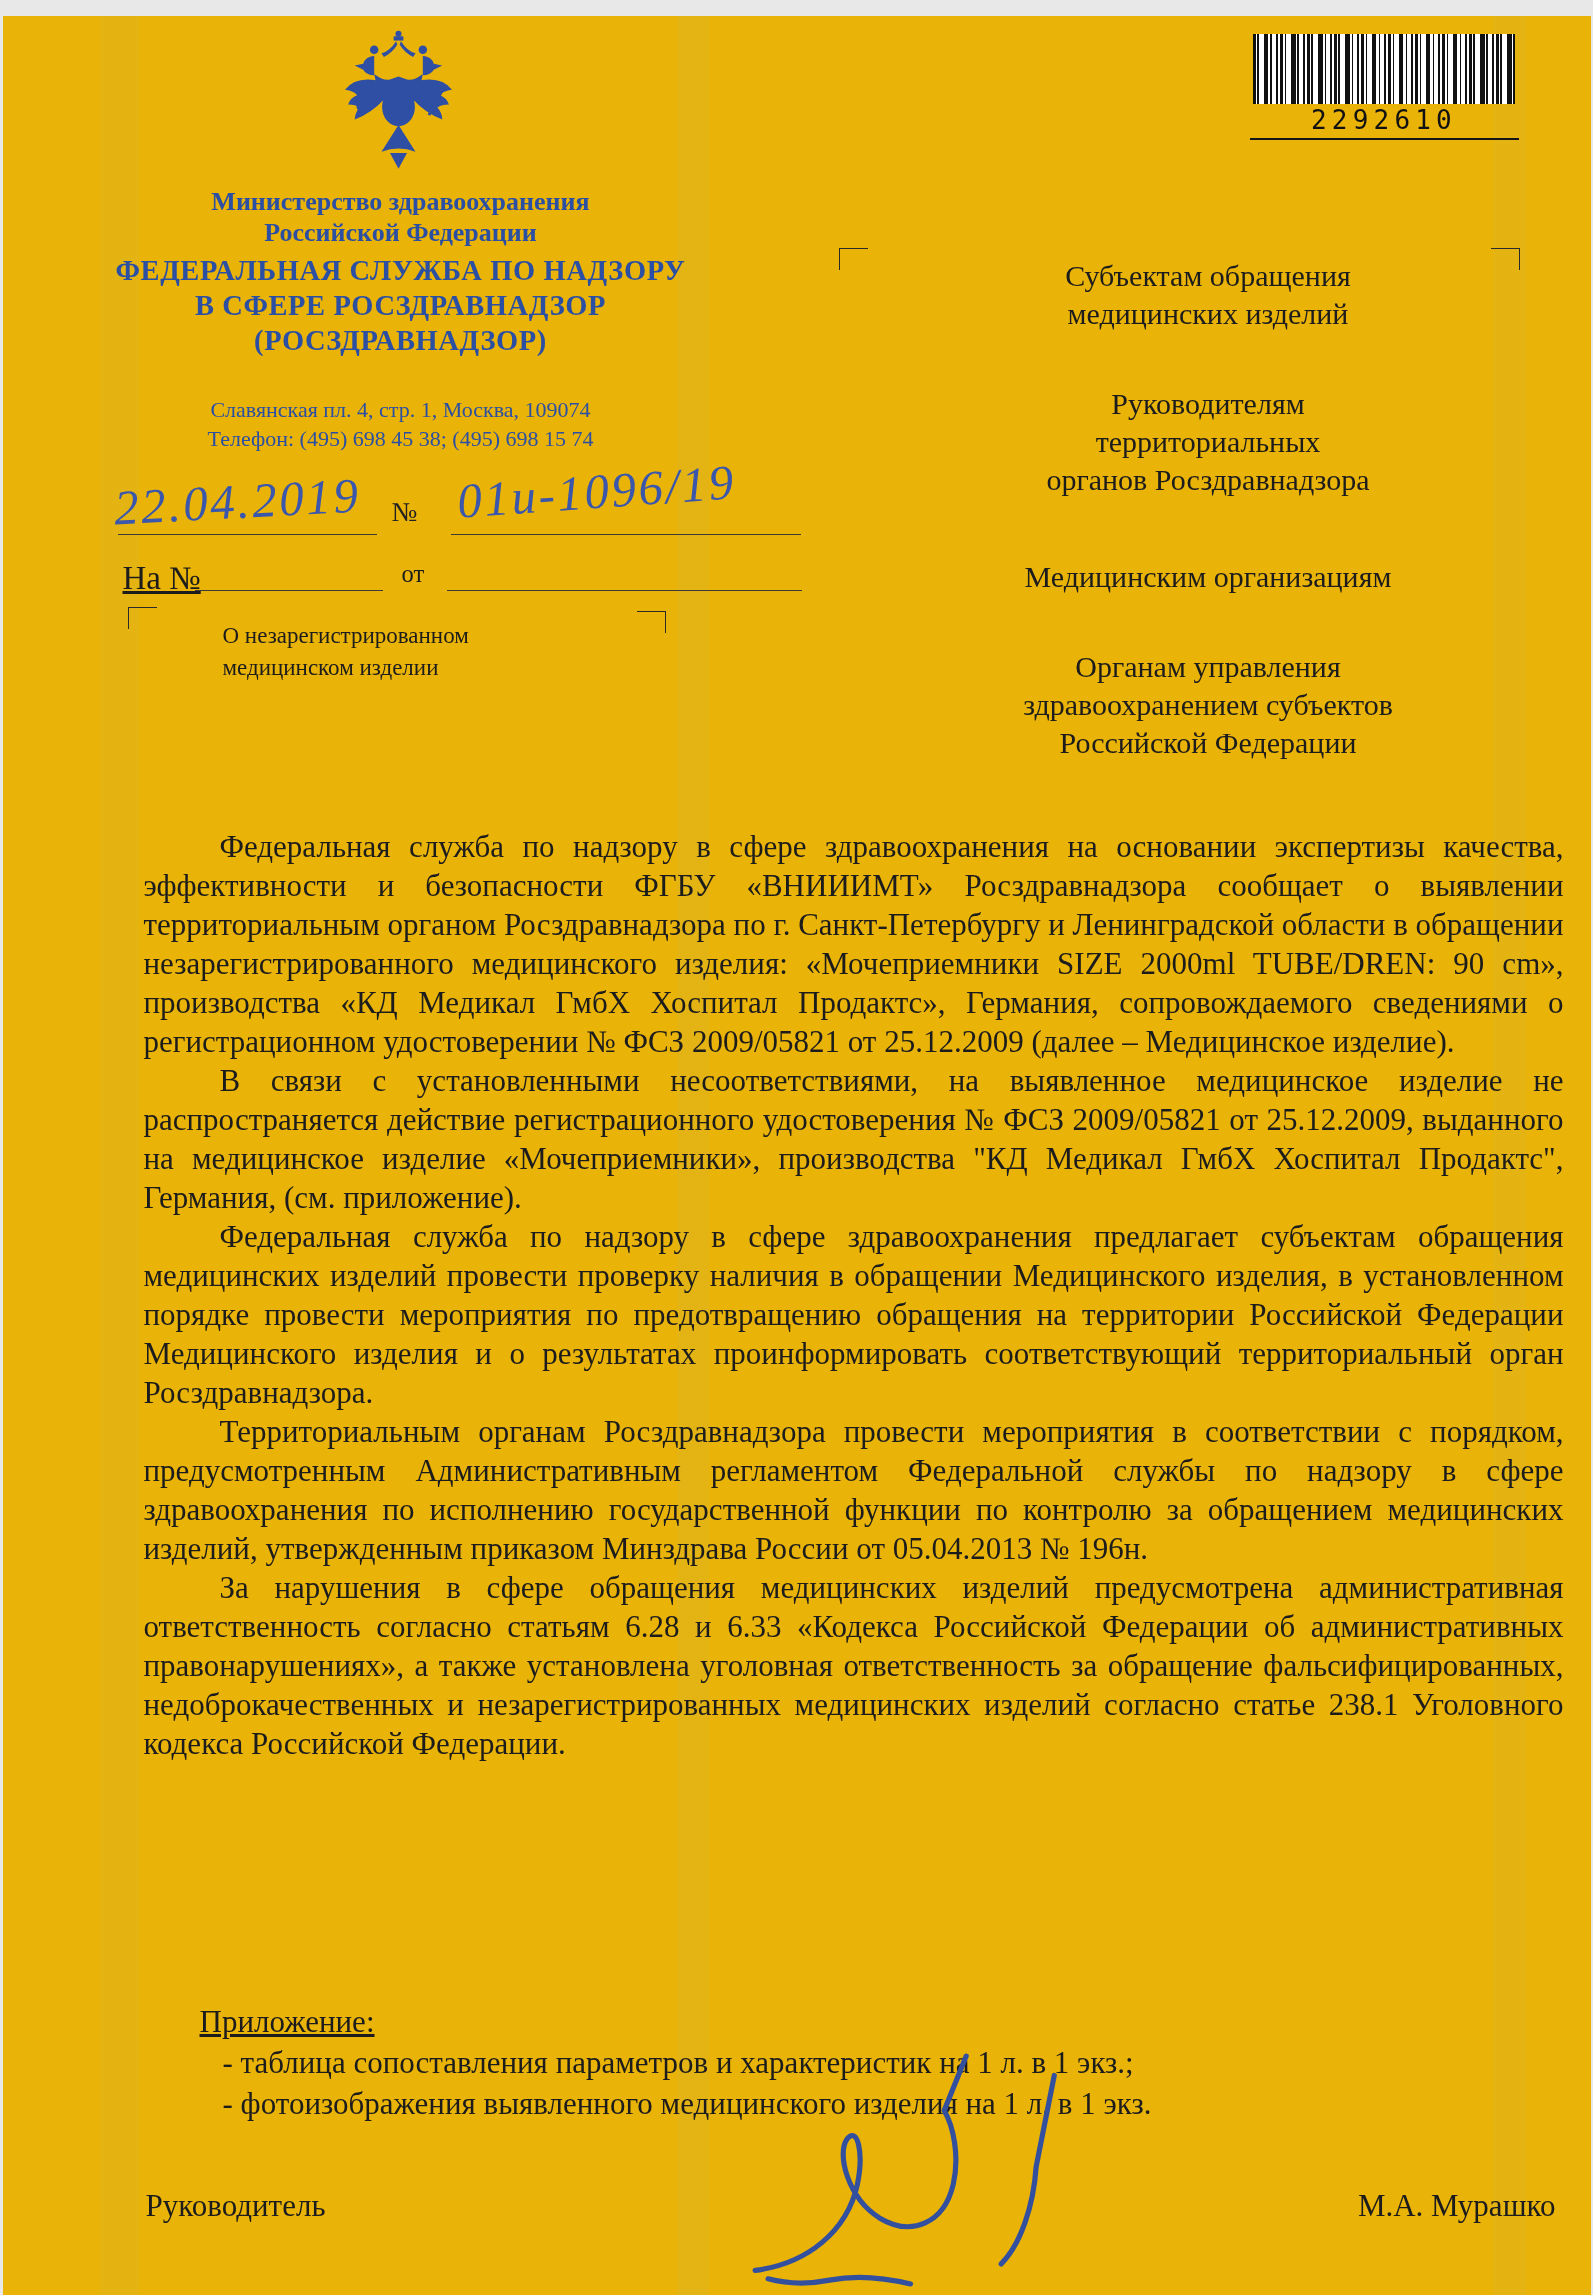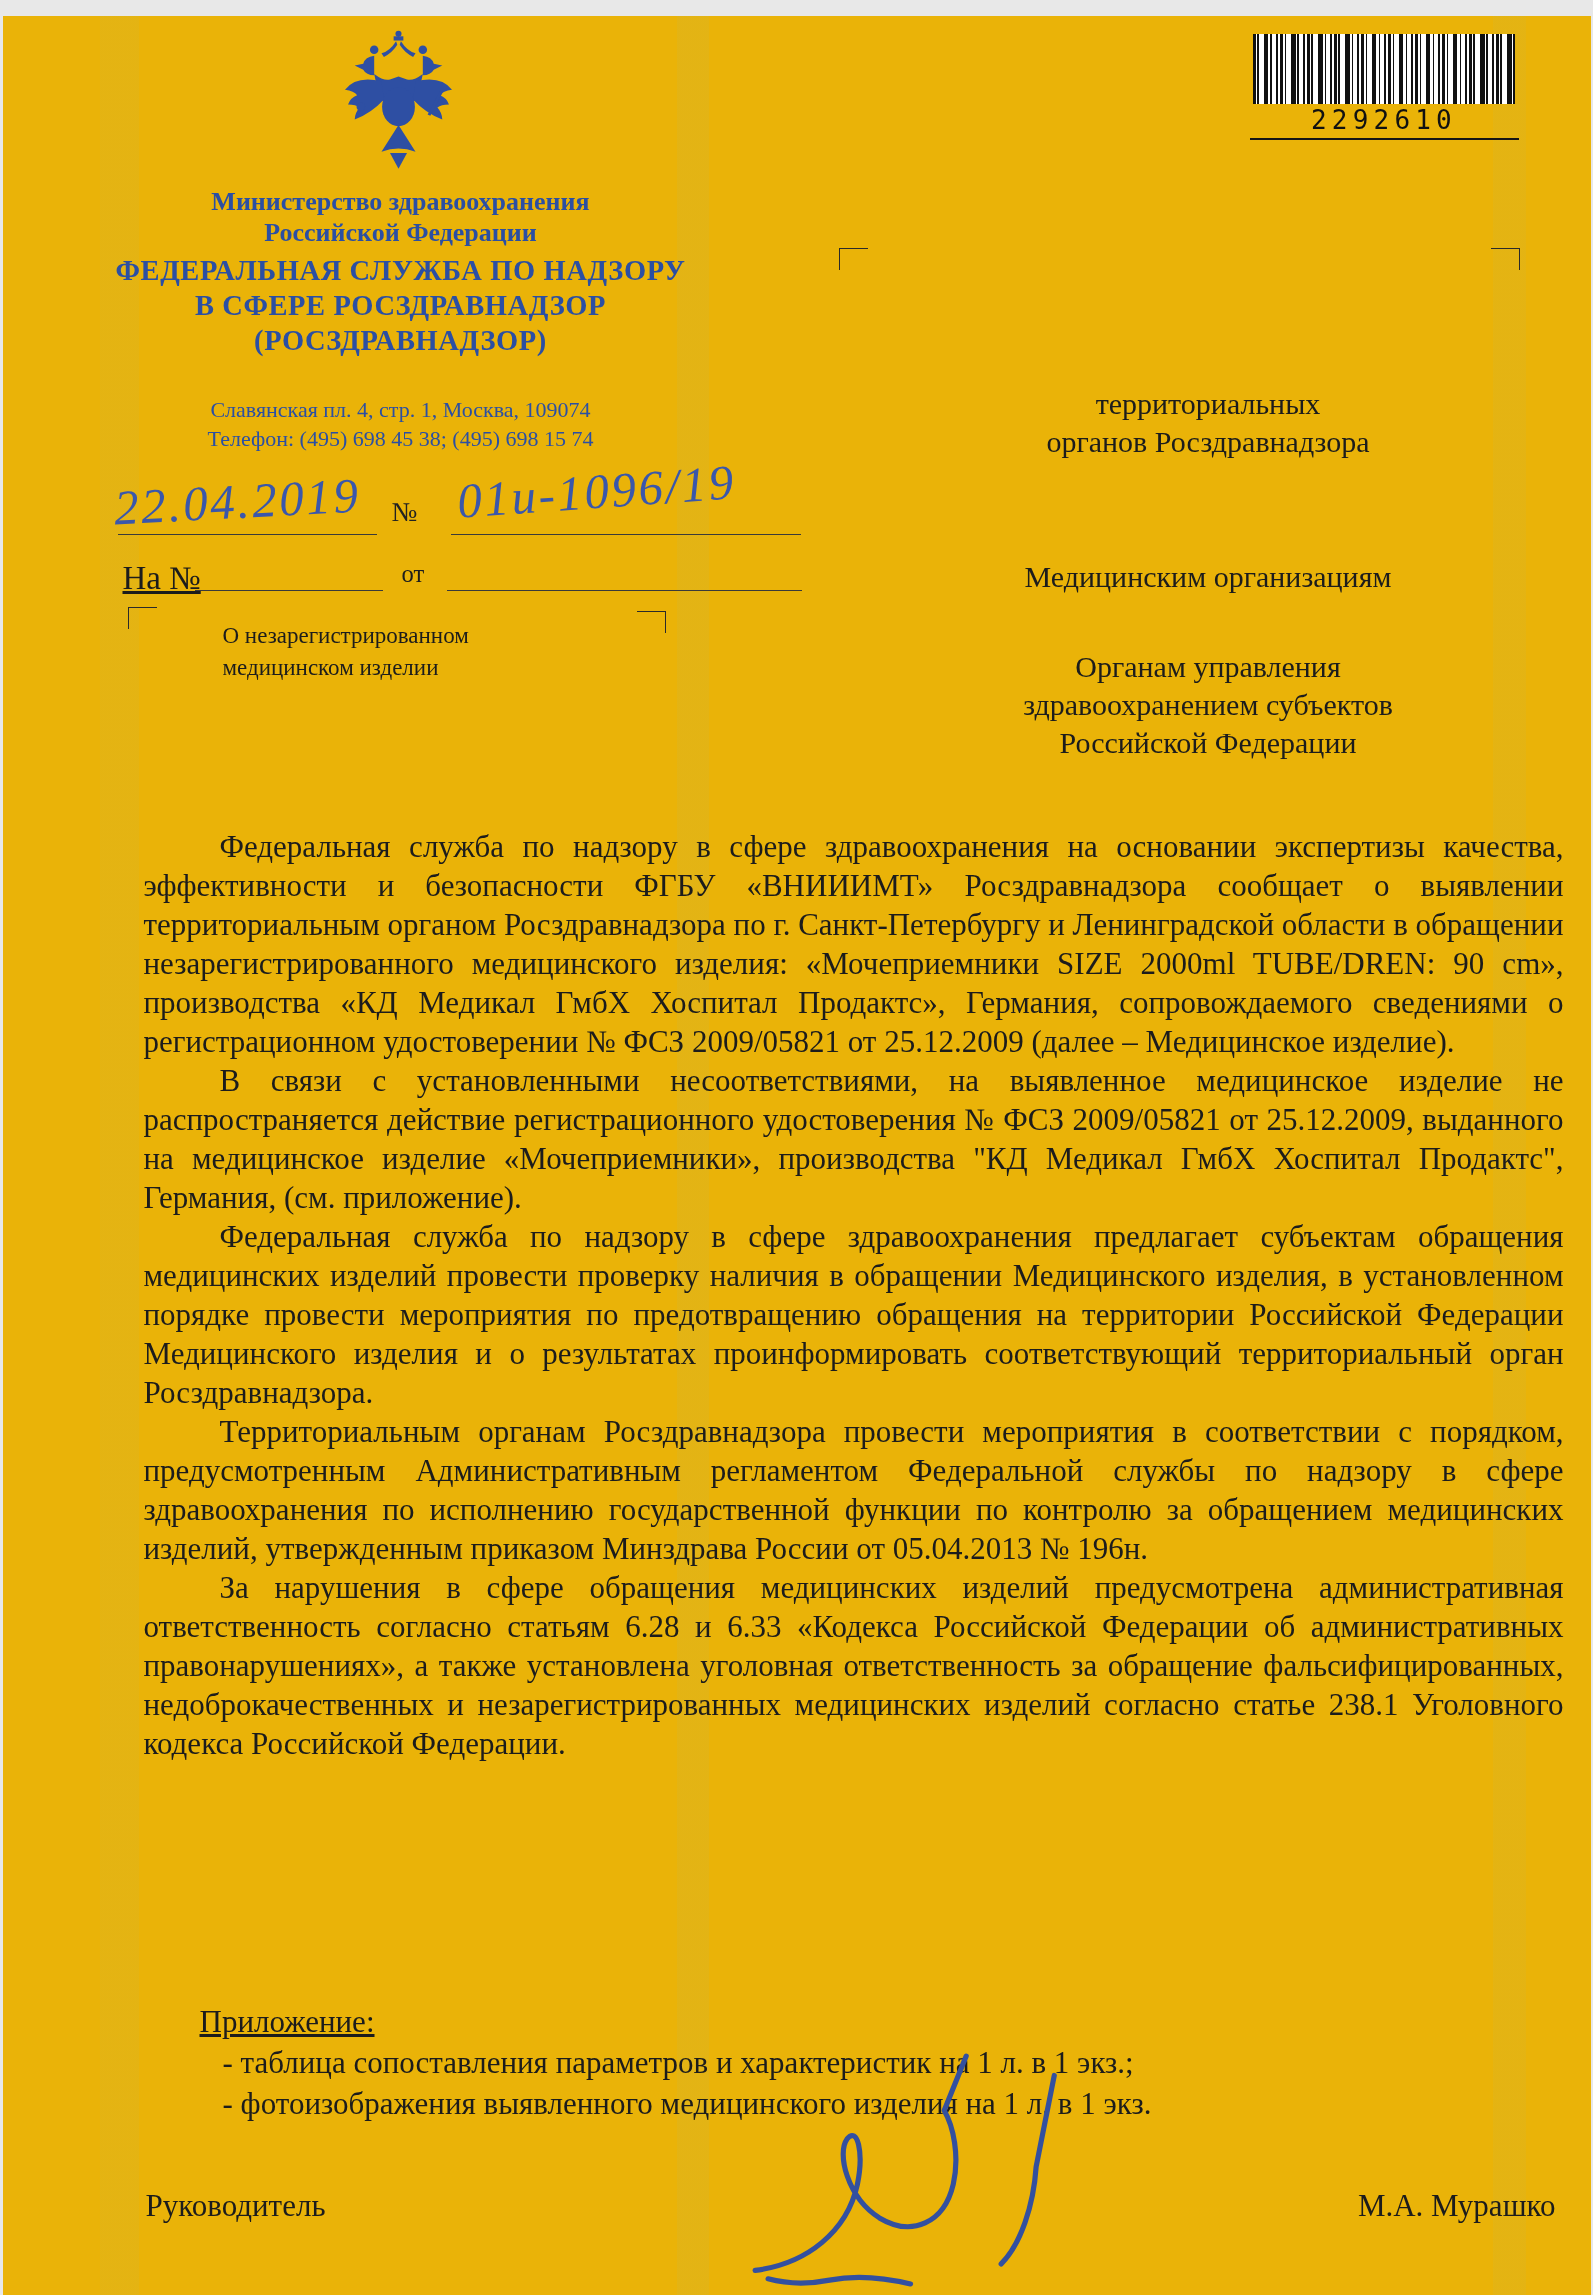--- a/index.html
+++ b/index.html
@@ -147,21 +147,26 @@
   <div class="abs corner-tl subj-tl"></div>
   <div class="abs corner-tr subj-tr"></div>
   <div class="abs subject">
     <div>О незарегистрированном</div>
     <div>медицинском изделии</div>
   </div>
 
   <div class="abs corner-tl addr-tl"></div>
   <div class="abs corner-tr addr-tr"></div>
 
+  <div class="abs recipient rcpt-1">
+    <div>Субъектам обращения</div>
+    <div>медицинских изделий</div>
+  </div>
   <div class="abs recipient rcpt-2">
+    <div>Руководителям</div>
     <div>территориальных</div>
     <div>органов Росздравнадзора</div>
   </div>
   <div class="abs recipient rcpt-3">
     <div>Медицинским организациям</div>
   </div>
   <div class="abs recipient rcpt-4">
     <div>Органам управления</div>
     <div>здравоохранением субъектов</div>
     <div>Российской Федерации</div>

